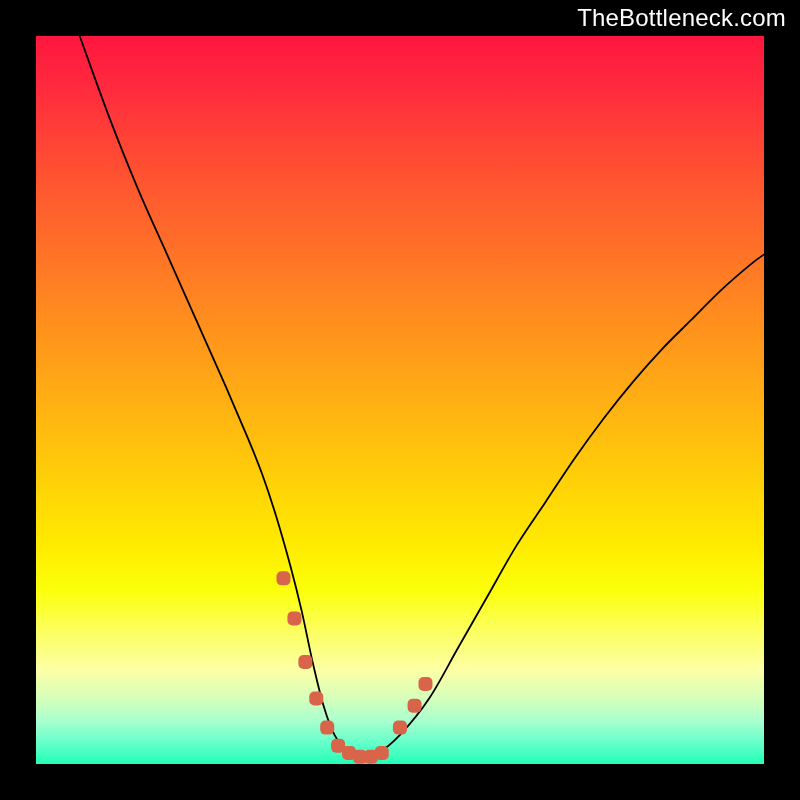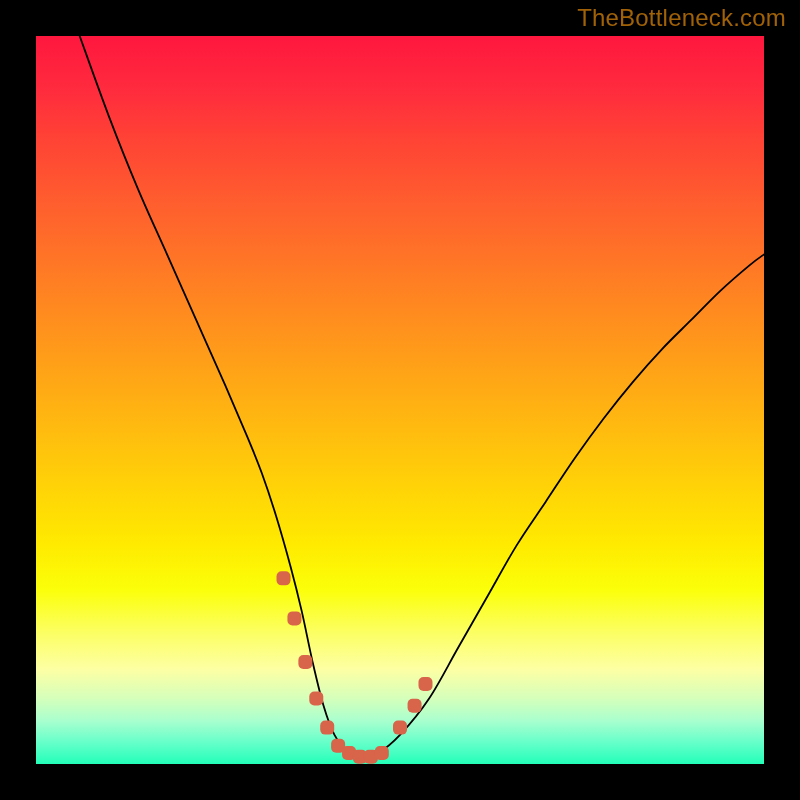--- a/index.html
+++ b/index.html
@@ -14,21 +14,21 @@
   .frame {
     position: relative;
     width: 800px;
     height: 800px;
     background: #000;
   }
   .watermark {
     position: absolute;
     top: 4px;
     right: 14px;
-    color: #a16207;
+    color: #ffffff;
     font-size: 24px;
     font-weight: 400;
     letter-spacing: 0.2px;
     z-index: 10;
   }
   .plot-area {
     position: absolute;
     left: 36px;
     top: 36px;
     width: 728px;

